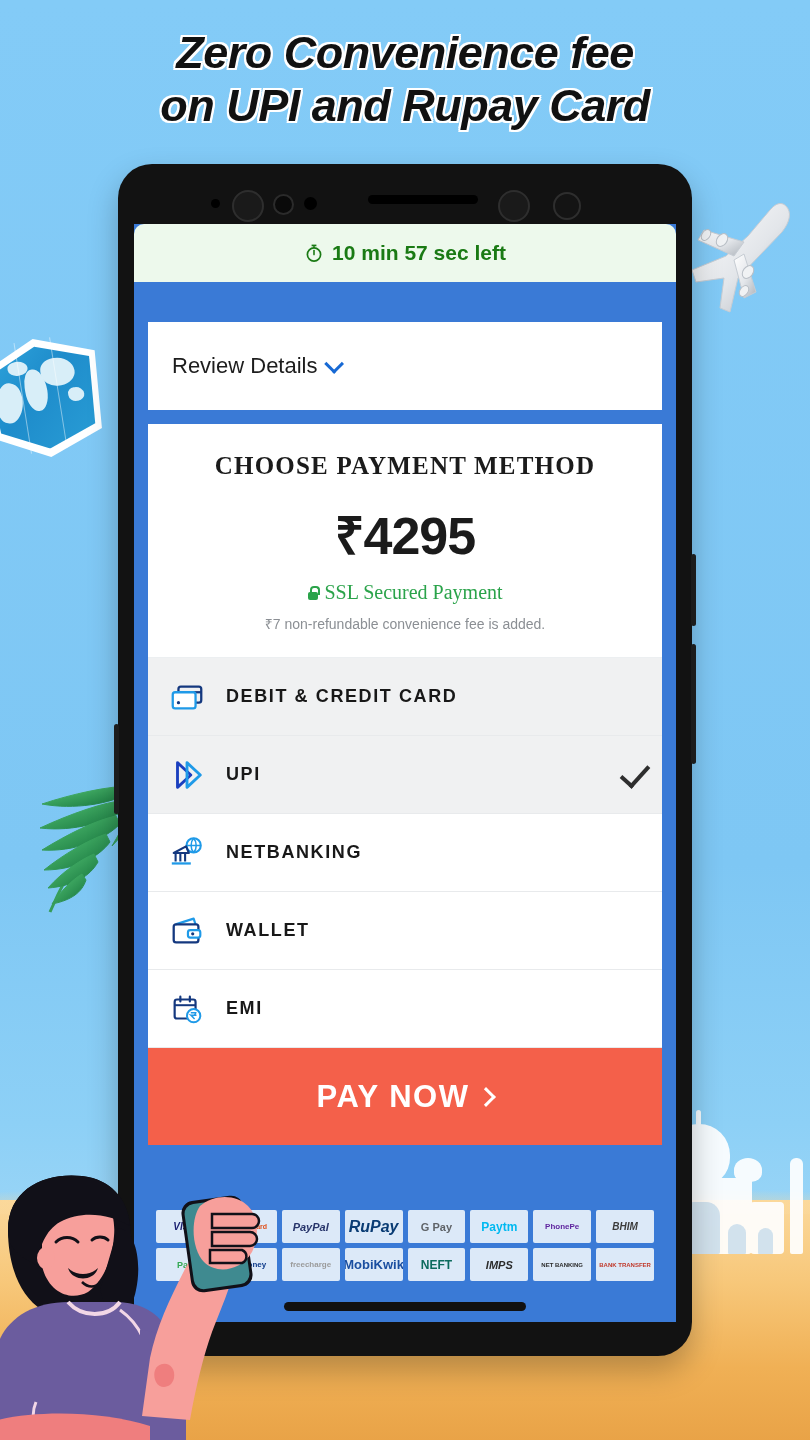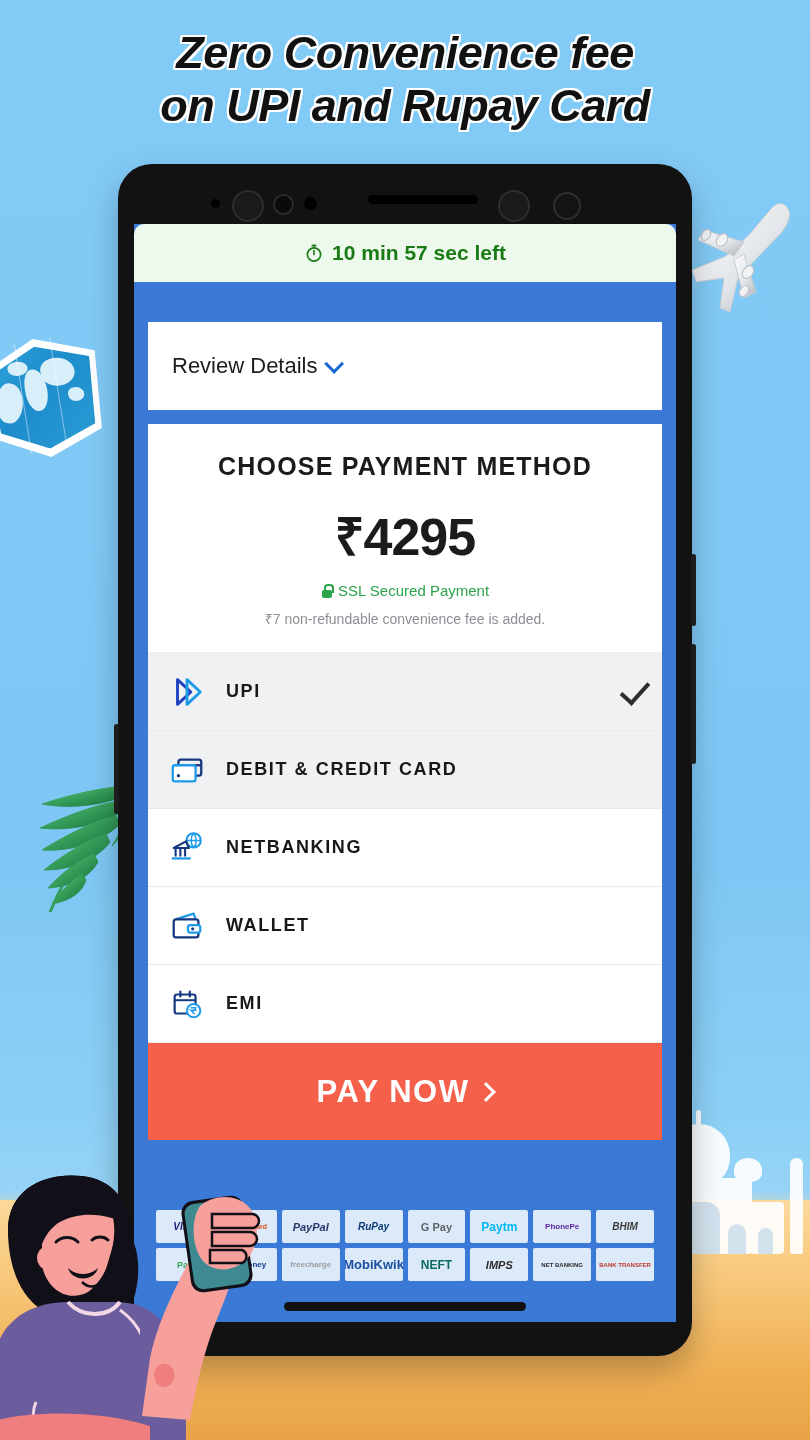--- a/index.html
+++ b/index.html
@@ -89,23 +89,23 @@
   
   .review{position:absolute;left:14px;top:98px;width:514px;height:88px;background:#fff;
      display:flex;align-items:center;padding-left:24px;box-sizing:border-box;}
   .review .label{font-size:22px;color:#1d1d1d;}
   .chev-d{display:inline-block;margin-left:7px;width:11px;height:11px;
      border-right:3px solid #1769d4;border-bottom:3px solid #1769d4;transform:rotate(45deg) translateY(-3px);}
 
   
   .card{position:absolute;left:14px;top:200px;width:514px;background:#fff;}
   .head-block{padding:28px 0 24px;text-align:center;border-bottom:1px solid #eceff1;}
-  .cpm{font-size:25px;font-weight:bold;letter-spacing:1.2px;color:#1b1b1b;}
+  .cpm{font-size:25px;font-weight:bold;letter-spacing:1.2px;color:#1b1b1b;font-family:Liberation Serif, serif;}
   .amount{font-size:52px;font-weight:bold;color:#1b1b1b;margin-top:18px;letter-spacing:-1px;}
-  .ssl{margin-top:12px;font-size:15px;color:#2aa34a;display:flex;align-items:center;justify-content:center;gap:5px;}
+  .ssl{margin-top:12px;font-size:20px;color:#2aa34a;display:flex;align-items:center;justify-content:center;gap:5px;font-family:Liberation Serif, serif;}
   .lock{width:12px;height:14px;position:relative;display:inline-block;}
   .lock:before{content:"";position:absolute;left:1px;bottom:0;width:10px;height:8px;background:#2aa34a;border-radius:2px;}
   .lock:after{content:"";position:absolute;left:3px;top:0;width:6px;height:7px;border:2px solid #2aa34a;border-bottom:0;border-radius:4px 4px 0 0;}
   .fee{margin-top:10px;font-size:14px;color:#8b8f94;}
 
   .pm-row{height:78px;display:flex;align-items:center;border-bottom:1px solid #e8eaec;box-sizing:border-box;}
   .pm-row.sel{background:#f0f1f2;}
   .pm-row .ico{width:78px;display:flex;align-items:center;justify-content:center;}
   .pm-row .name{font-size:18px;font-weight:bold;letter-spacing:1.6px;color:#181818;flex:1;}
   .pm-row .tick{width:54px;text-align:center;}
@@ -248,39 +248,39 @@
         <div class="ssl">
           <span class="lock"></span>
           <span>SSL Secured Payment</span>
         </div>
         <div class="fee">₹7 non-refundable convenience fee is added.</div>
       </div>
 
       <div class="pm-row sel">
         <span class="ico">
           <svg viewBox="0 0 40 40" width="38" height="38">
-            <path d="M10 7 L24 20 L10 33 Z" fill="none" stroke="#1a3fbf" stroke-width="3" stroke-linejoin="round"></path>
-            <path d="M20 7 L34 20 L20 33 Z" fill="none" stroke="#1f9ae8" stroke-width="3" stroke-linejoin="round"></path>
-          </svg>
-        </span>
-        <span class="name">UPI</span>
-        <span class="tick"><i class="tickmark"></i></span>
-      </div>
-
-      <div class="pm-row sel">
-        <span class="ico">
-          <svg viewBox="0 0 40 40" width="38" height="38">
             <rect x="11" y="9" width="24" height="17" rx="2.5" fill="none" stroke="#14387f" stroke-width="2.4"></rect>
             <path d="M11 15 h24" stroke="#14387f" stroke-width="2.4"></path>
             <rect x="5" y="15" width="24" height="17" rx="2.5" fill="#fff" stroke="#1f9ae8" stroke-width="2.4"></rect>
             <circle cx="11" cy="26" r="1.7" fill="#14387f"></circle>
           </svg>
         </span>
         <span class="name">DEBIT &amp; CREDIT CARD</span>
         <span class="tick"></span>
+      </div>
+
+      <div class="pm-row sel">
+        <span class="ico">
+          <svg viewBox="0 0 40 40" width="38" height="38">
+            <path d="M10 7 L24 20 L10 33 Z" fill="none" stroke="#1a3fbf" stroke-width="3" stroke-linejoin="round"></path>
+            <path d="M20 7 L34 20 L20 33 Z" fill="none" stroke="#1f9ae8" stroke-width="3" stroke-linejoin="round"></path>
+          </svg>
+        </span>
+        <span class="name">UPI</span>
+        <span class="tick"><i class="tickmark"></i></span>
       </div>
 
       <div class="pm-row">
         <span class="ico">
           <svg viewBox="0 0 40 40" width="38" height="38">
             <circle cx="27" cy="12" r="7.5" fill="none" stroke="#1f9ae8" stroke-width="2.2"></circle>
             <path d="M19.5 12 h15 M27 4.5 c3.6 4 3.6 11 0 15 M27 4.5 c-3.6 4 -3.6 11 0 15" fill="none" stroke="#1f9ae8" stroke-width="1.6"></path>
             <path d="M6 20 L19 13 L22 20 Z" fill="none" stroke="#14387f" stroke-width="2.2" stroke-linejoin="round"></path>
             <path d="M8 21 v8 M13 21 v8 M18 21 v8" stroke="#14387f" stroke-width="2.2"></path>
             <path d="M4 31 h20" stroke="#1f9ae8" stroke-width="2.4"></path>
@@ -321,21 +321,21 @@
         <span class="txt">PAY NOW</span>
         <span class="chev-r"></span>
       </div>
     </div>
 
     <div class="logos">
       <div class="logo-row">
         <span class="logo" style="color:#1a1f71;font-style:italic;">VISA</span>
         <span class="logo" style="color:#e0501b;font-size:7px;">MasterCard</span>
         <span class="logo" style="color:#27346a;font-style:italic;font-size:11px;">PayPal</span>
-        <span class="logo" style="color:#0a3c74;font-style:italic;font-size:10px;">RuPay</span>
+        <span class="logo" style="color:#0a3c74;font-style:italic;font-size:16px;">RuPay</span>
         <span class="logo" style="color:#5f6368;font-size:11px;">G Pay</span>
         <span class="logo" style="color:#00b9f1;font-size:12px;">Paytm</span>
         <span class="logo" style="color:#5f259f;font-size:8px;">PhonePe</span>
         <span class="logo" style="color:#3b3b3b;font-style:italic;font-size:10px;">BHIM</span>
       </div>
       <div class="logo-row">
         <span class="logo" style="color:#34a853;font-size:9px;">Pay</span>
         <span class="logo" style="color:#0f3c8c;font-size:8px;">JioMoney</span>
         <span class="logo" style="color:#9b9b9b;font-size:8px;">freecharge</span>
         <span class="logo" style="color:#1a4ea0;font-size:13px;">MobiKwik</span>

